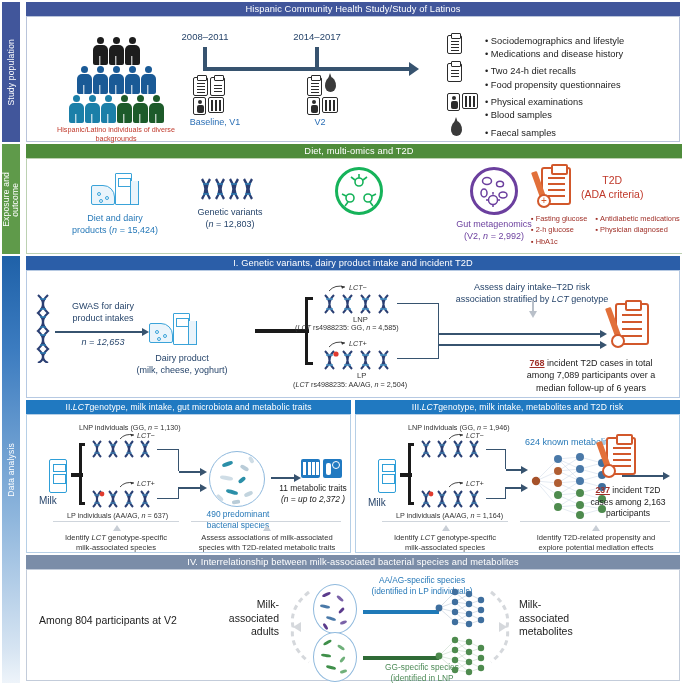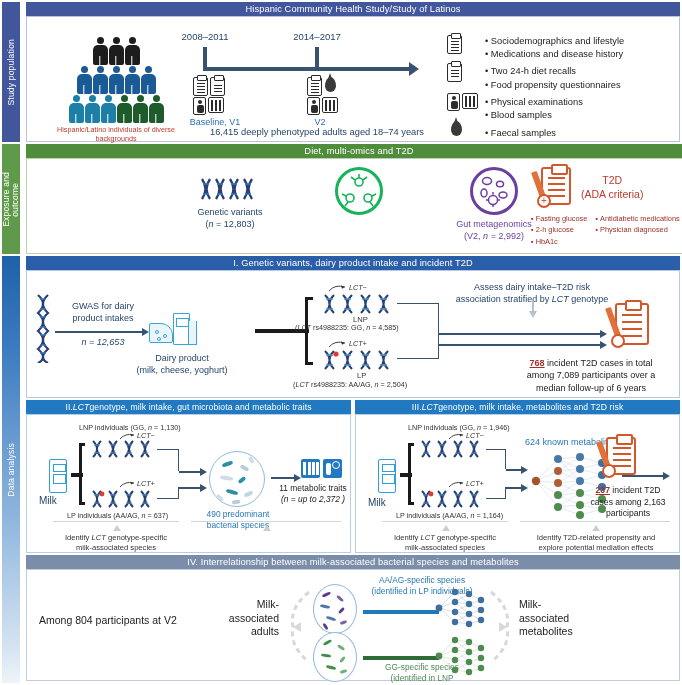--- a/index.html
+++ b/index.html
@@ -294,21 +294,20 @@
         <div style="position:absolute;left:120px;top:66px;display:flex;gap:2px;">
           <div class="person-scale"></div>
           <div class="tubes">
               <i style="left:2px"></i>
               <i style="left:6px"></i>
               <i style="left:10px"></i>
             </div>
         </div>
         <div class="tl-lab" style="left:133px;top:86px;">V2</div>
 
-        <div class="tl-foot">16,415 deeply phenotyped adults aged 18–74 years</div>
       </div>
 
       <div class="icn" style="top:18px;">
         <div class="clip">
             <i style="top:5px"></i>
             <i style="top:8px"></i>
             <i style="top:11px"></i>
             <i style="top:14px"></i>
           </div>
       </div>
@@ -349,20 +348,35 @@
         </div>
       </div>
 
     </div>
   </div>
 
   <div class="panel p2">
     <div class="bar">Diet, multi-omics and T2D</div>
     <div class="body">
 
+      <div class="ex-col" style="left:28px;top:14px;width:120px;">
+        <div class="dairy">
+          <div class="cheese">
+              <i style="left:5px;top:6px"></i>
+              <i style="left:13px;top:10px"></i>
+              <i style="left:7px;top:13px"></i>
+            </div>
+          <div class="carton"></div>
+          <div class="glass"></div>
+        </div>
+        <div class="ex-cap blue">
+          <div>Diet and dairy</div>
+          <div>products (<span style="font-style:italic">n</span> = 15,424)</div>
+        </div>
+      </div>
 
       <div class="ex-col" style="left:148px;top:16px;width:110px;">
         <div class="dnaicon">
           <svg width="60" height="28" viewBox="0 0 60 28">
             <path d="M2 4 Q9 14 2 24 M10 4 Q3 14 10 24 M16 4 Q23 14 16 24 M24 4 Q17 14 24 24 M30 4 Q37 14 30 24 M38 4 Q31 14 38 24 M44 4 Q51 14 44 24 M52 4 Q45 14 52 24" stroke="#2b3f73" stroke-width="2.4" fill="none"></path>
             <path d="M3 9 L9 9 M3 19 L9 19 M17 9 L23 9 M17 19 L23 19 M31 9 L37 9 M31 19 L37 19 M45 9 L51 9 M45 19 L51 19" stroke="#2f7fb5" stroke-width="1.6"></path>
           </svg>
         </div>
         <div class="ex-cap navy">
           <div>Genetic variants</div>
@@ -632,20 +646,24 @@
 
       <div class="sep" style="left:26px;top:106px;width:126px;"></div>
       <div class="uparrow" style="left:86px;top:110px;"></div>
       <div class="cap2" style="left:18px;top:118px;width:142px;">
         <div><span>Identify <span style="font-style:italic">LCT</span> genotype-specific</span></div>
         <div>milk-associated species</div>
       </div>
 
       <div class="sep" style="left:164px;top:106px;width:150px;"></div>
       <div class="uparrow" style="left:236px;top:110px;"></div>
+      <div class="cap2" style="left:160px;top:118px;width:160px;">
+        <div>Assess associations of milk-associated</div>
+        <div>species with T2D-related metabolic traits</div>
+      </div>
 
     </div>
   </div>
 
   <div class="panel p5">
     <div class="bar" style="font-size:8.6px;">III. <span style="font-style:italic">LCT</span> genotype, milk intake, metabolites and T2D risk</div>
     <div class="body">
 
       <div class="lbl" style="left:52px;top:8px;">LNP individuals (GG, <span style="font-style:italic">n</span> = 1,946)</div>
 

